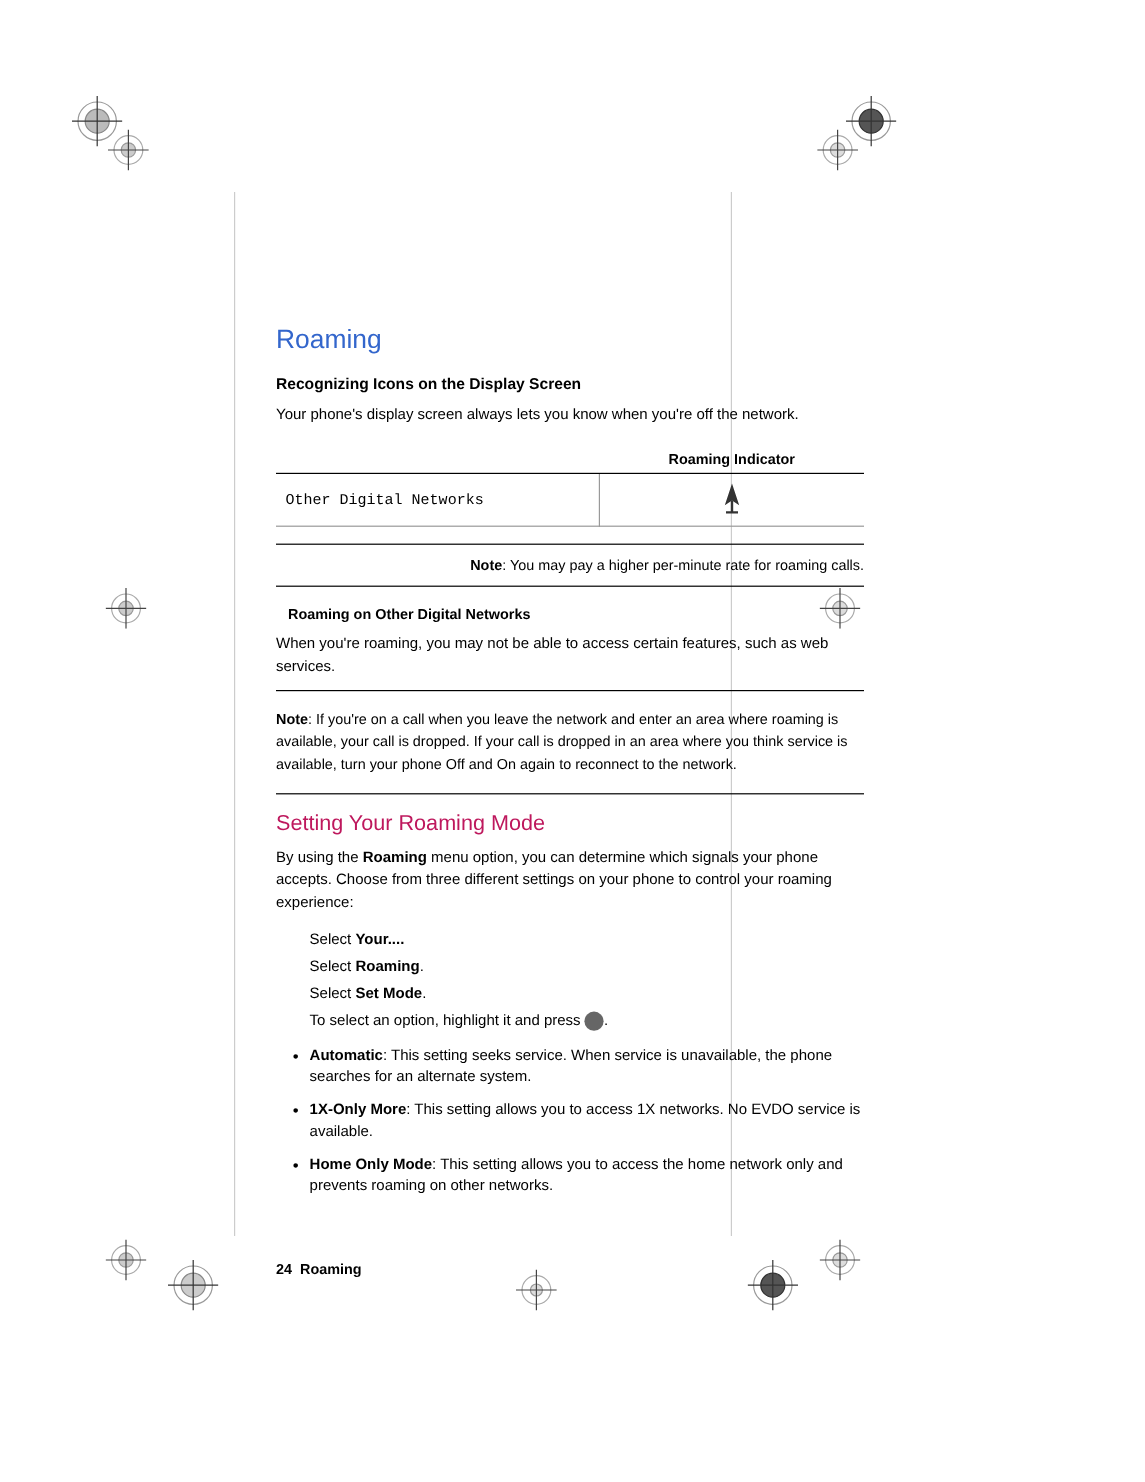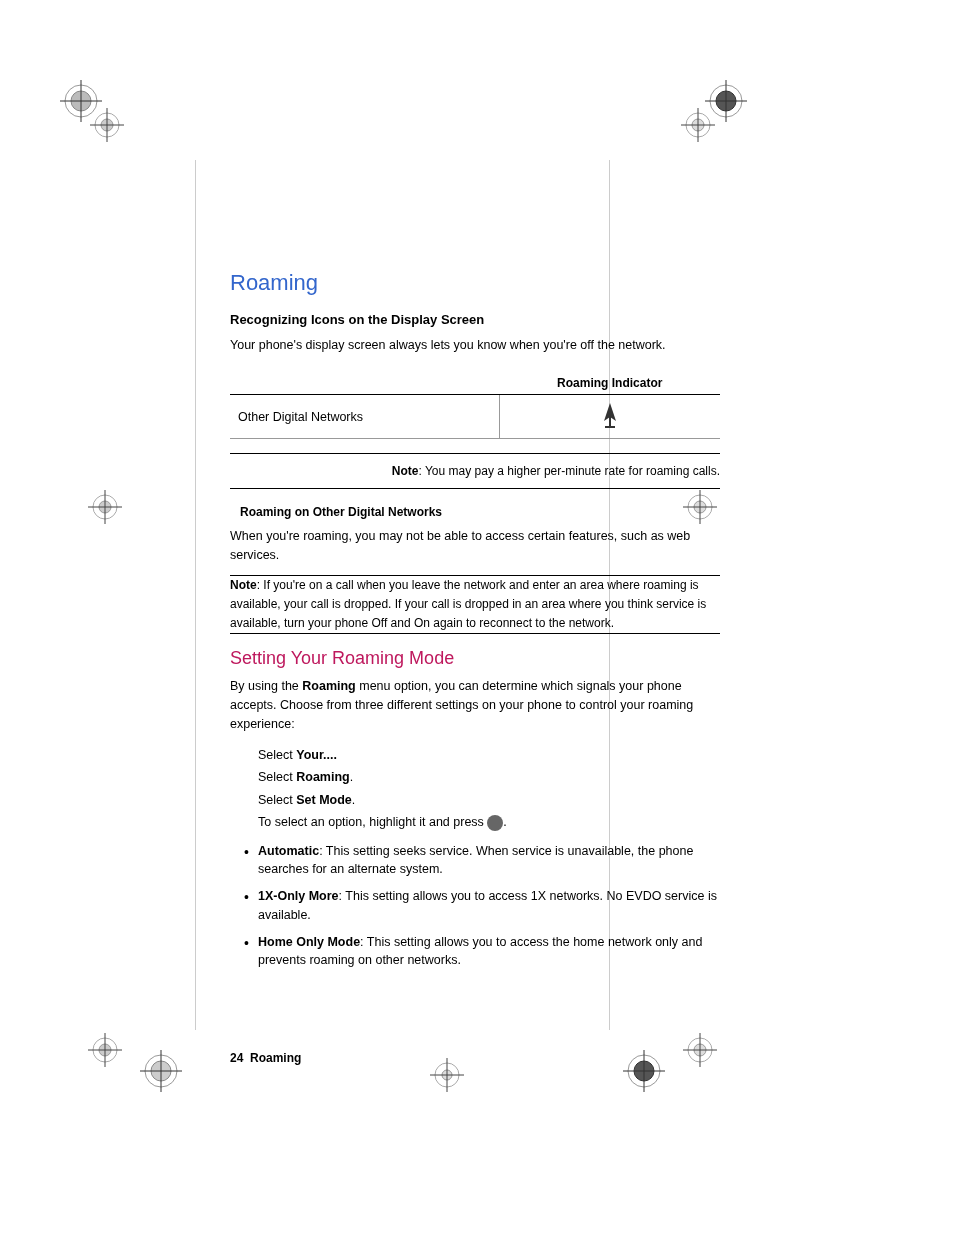--- a/index.html
+++ b/index.html
@@ -74,20 +74,21 @@
 
     .roaming-table td {
       font-size: 12.5px;
       padding: 6px 8px;
       border-bottom: 1px solid #999;
     }
 
     .roaming-table td:first-child {
       border-right: 1px solid #999;
       width: 55%;
+      font-family: Liberation Mono, monospace;
     }
 
     .roaming-table td:last-child {
       text-align: center;
       width: 45%;
     }
 
     .roaming-table .header-row th:first-child {
       text-align: left;
       border-right: none;
@@ -104,21 +105,21 @@
       padding: 8px 0;
       margin-bottom: 14px;
       font-size: 12px;
       line-height: 1.5;
       text-align: right;
     }
 
     .note-box-info {
       border-top: 1px solid #000;
       border-bottom: 1px solid #000;
-      padding: 0 0;
+      padding: 14px 0;
       margin-bottom: 14px;
       font-size: 12px;
       line-height: 1.6;
     }
 
     .note-label {
       font-weight: bold;
     }
 
     

